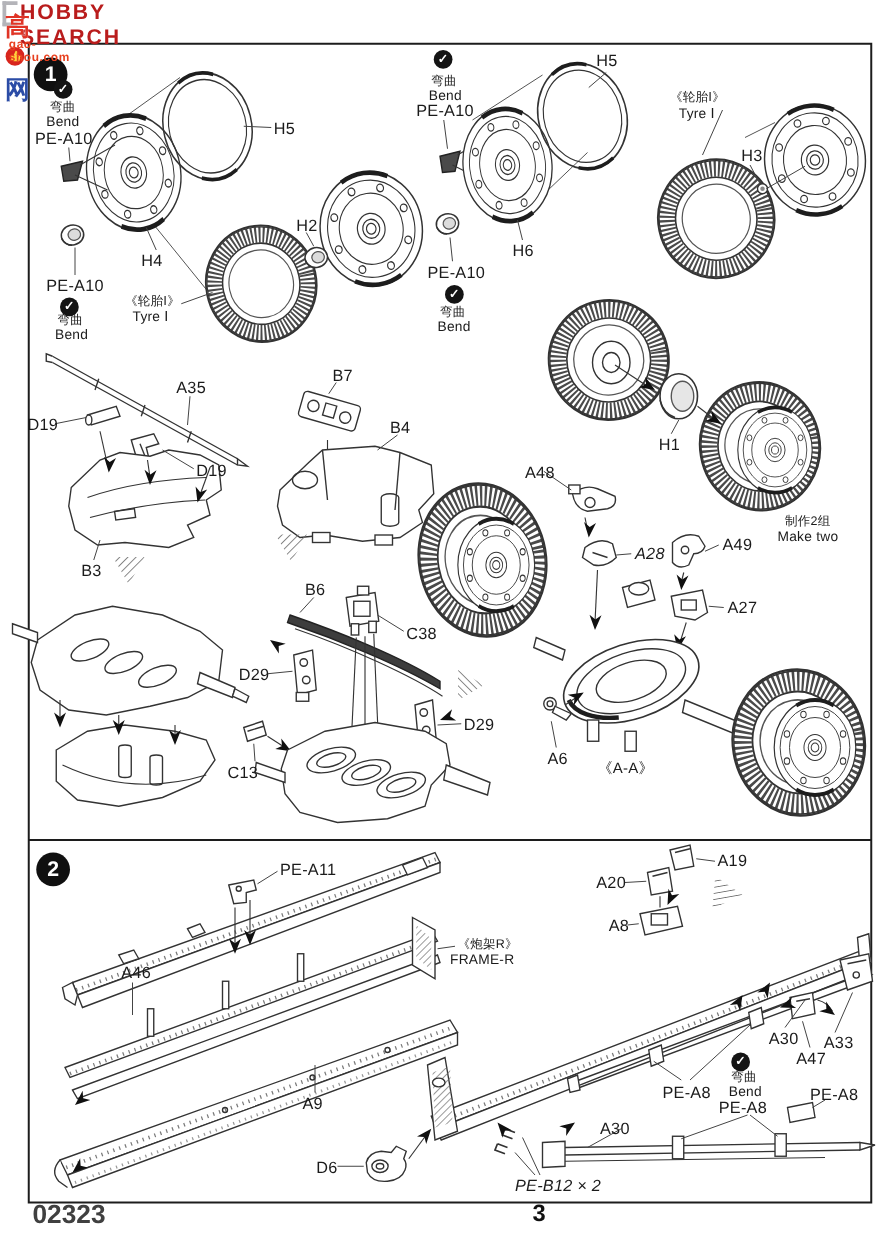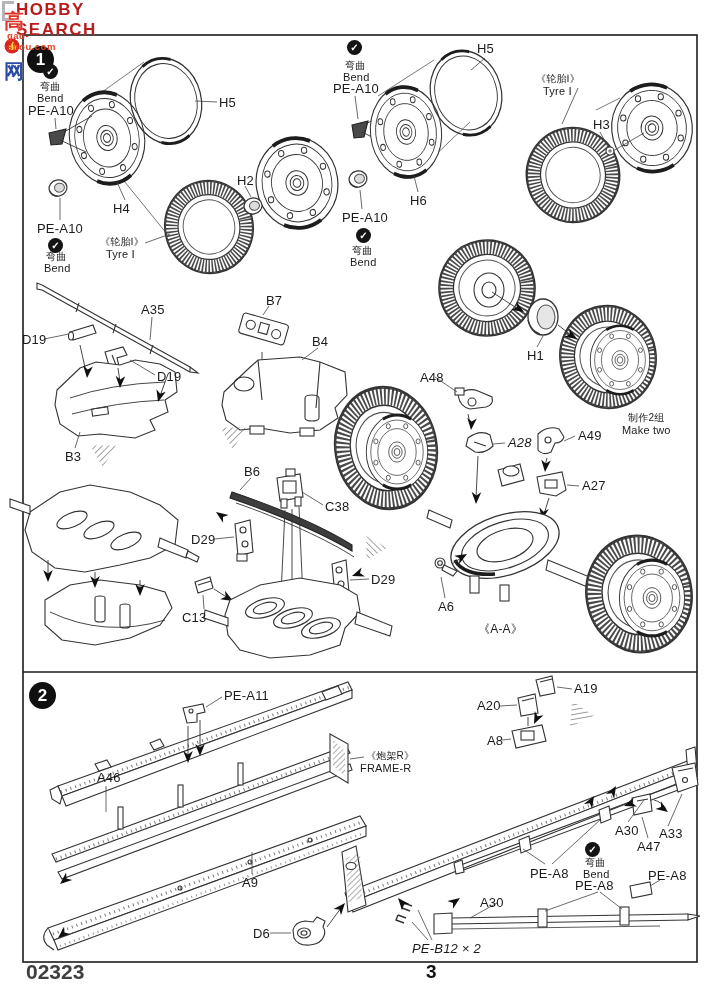--- a/index.html
+++ b/index.html
@@ -568,21 +568,21 @@
       <div class="lbl" style="left: 543px; top: 86px; font-size: 11px;">Tyre Ⅰ</div>
       <div class="lbl" style="left: 593px; top: 118px;">H3</div>
       <div class="lbl" style="left: 527px; top: 349px;">H1</div>
       <div class="lbl" style="left: 628px; top: 413px; font-size: 10px;">制作2组</div>
       <div class="lbl" style="left: 622px; top: 425px; font-size: 11px;">Make two</div>
       <div class="lbl" style="left: 420px; top: 371px;">A48</div>
       <div class="lbl" style="left: 508px; top: 436px; font-style: italic;">A28</div>
       <div class="lbl" style="left: 578px; top: 429px;">A49</div>
       <div class="lbl" style="left: 582px; top: 479px;">A27</div>
       <div class="lbl" style="left: 438px; top: 600px;">A6</div>
-      <div class="lbl" style="left: 478px; top: 623px; font-size: 12px;">《A-A》</div>
+      <div class="lbl" style="left: 478px; top: 608px; font-size: 12px;">《A-A》</div>
       <div class="lbl" style="left: 266px; top: 294px;">B7</div>
       <div class="lbl" style="left: 312px; top: 335px;">B4</div>
       <div class="lbl" style="left: 141px; top: 303px;">A35</div>
       <div class="lbl" style="left: 22px; top: 333px;">D19</div>
       <div class="lbl" style="left: 157px; top: 370px;">D19</div>
       <div class="lbl" style="left: 65px; top: 450px;">B3</div>
       <div class="lbl" style="left: 244px; top: 465px;">B6</div>
       <div class="lbl" style="left: 325px; top: 500px;">C38</div>
       <div class="lbl" style="left: 191px; top: 533px;">D29</div>
       <div class="lbl" style="left: 371px; top: 573px;">D29</div>

